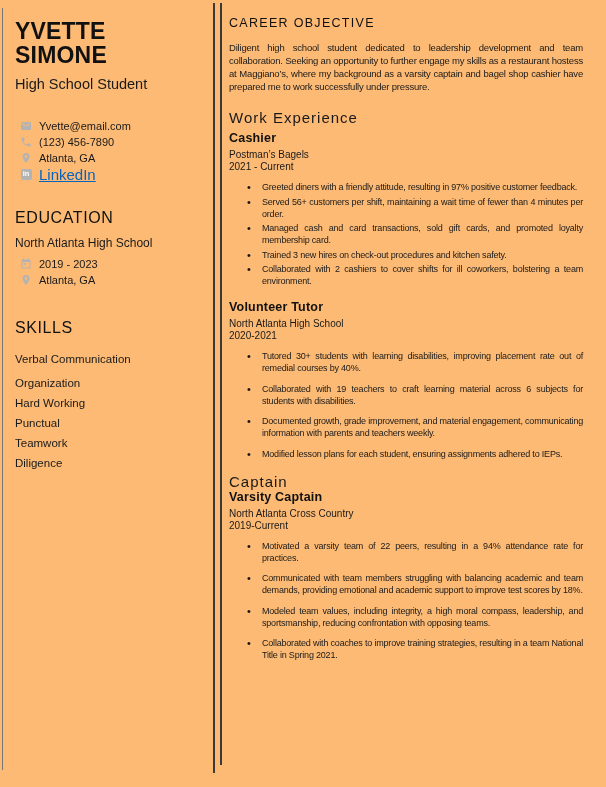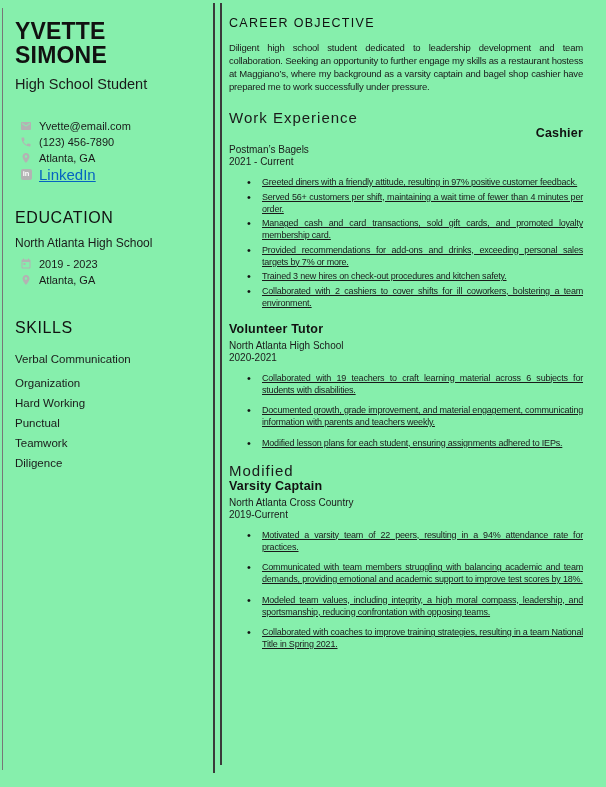--- a/index.html
+++ b/index.html
@@ -1,21 +1,21 @@
 <!DOCTYPE html>
 <html><head>
 <meta charset="utf-8">
 <style>
   html,body{margin:0;padding:0;}
   body{
     width:606px;height:787px;background:#ffffff;
     font-family:"Liberation Sans", sans-serif;color:#1a1a1a;
     position:relative;overflow:hidden;
   }
-  .page{position:relative;width:606px;height:787px;background:#86efac;}
+  .page{position:relative;width:606px;height:787px;background:#fdba74;}
 
   
   .left-rule{position:absolute;left:2px;top:8px;width:1px;height:762px;background:#777;}
   .divider-a{position:absolute;left:213px;top:3px;width:1.5px;height:770px;background:#3a3a3a;}
   .divider-b{position:absolute;left:220px;top:3px;width:1.5px;height:762px;background:#3a3a3a;}
 
   
   .sidebar{position:absolute;left:15px;top:0;width:188px;}
   .name{margin-top:19px;font-size:23px;line-height:24px;font-weight:800;letter-spacing:0.2px;word-spacing:5px;color:#111;}
   .job-title{margin-top:9px;font-size:14.5px;line-height:17px;color:#1a1a1a;}
@@ -35,26 +35,26 @@
   .skill-item.first{margin-bottom:10px;}
 
   
   .main{position:absolute;left:229px;top:0;width:354px;}
   .obj-heading{margin-top:16px;font-size:12.5px;line-height:15px;letter-spacing:1.3px;font-weight:500;color:#111;}
   .obj-text{margin-top:10px;font-size:9.5px;line-height:13px;letter-spacing:-0.2px;text-align:justify;color:#1a1a1a;}
   .section-heading{font-size:15px;line-height:17px;letter-spacing:1px;font-weight:400;color:#1a1a1a;}
   .sh-we{margin-top:16px;}
   .sh-proj{margin-top:13px;}
   .role{font-size:12.5px;line-height:15px;font-weight:600;letter-spacing:0.2px;color:#111;}
-  .role-cashier{text-align:right;}
+  .role-cashier{margin-top:5px;}
   .role-tutor{margin-top:13px;}
   .role-varsity{margin-top:0;}
   .org-dates{margin-top:3px;font-size:10px;line-height:12px;color:#1a1a1a;}
   ul.bullets{margin:8px 0 0 0;padding:0;list-style:none;}
-  ul.bullets li{position:relative;padding-left:33px;font-size:9px;line-height:12px;letter-spacing:-0.2px;text-align:justify;color:#1a1a1a;text-decoration:underline;}
+  ul.bullets li{position:relative;padding-left:33px;font-size:9px;line-height:12px;letter-spacing:-0.2px;text-align:justify;color:#1a1a1a;}
   ul.bullets li::before{content:"\2022";position:absolute;left:18px;top:0;font-size:11px;line-height:12px;color:#111;}
   ul.tight li{margin-bottom:2.5px;}
   ul.spaced li{margin-bottom:8.5px;}
 </style>
 </head>
 <body>
 
 <div class="page">
 
   <div class="left-rule"></div>
@@ -140,37 +140,37 @@
 
     <div class="role role-cashier">Cashier</div>
     <div class="org-dates">
       <div>Postman’s Bagels</div>
       <div>2021 - Current</div>
     </div>
     <ul class="bullets tight">
       <li>Greeted diners with a friendly attitude, resulting in 97% positive customer feedback.</li>
       <li>Served 56+ customers per shift, maintaining a wait time of fewer than 4 minutes per order.</li>
       <li>Managed cash and card transactions, sold gift cards, and promoted loyalty membership card.</li>
-      <li>Provided recommendations for add-ons and drinks, exceeding personal sales targets by 7% or more.</li>
       <li>Trained 3 new hires on check-out procedures and kitchen safety.</li>
       <li>Collaborated with 2 cashiers to cover shifts for ill coworkers, bolstering a team environment.</li>
     </ul>
 
     <div class="role role-tutor">Volunteer Tutor</div>
     <div class="org-dates">
       <div>North Atlanta High School</div>
       <div>2020-2021</div>
     </div>
     <ul class="bullets spaced">
+      <li>Tutored 30+ students with learning disabilities, improving placement rate out of remedial courses by 40%.</li>
       <li>Collaborated with 19 teachers to craft learning material across 6 subjects for students with disabilities.</li>
       <li>Documented growth, grade improvement, and material engagement, communicating information with parents and teachers weekly.</li>
       <li>Modified lesson plans for each student, ensuring assignments adhered to IEPs.</li>
     </ul>
 
-    <div class="section-heading sh-proj">Modified</div>
+    <div class="section-heading sh-proj">Captain</div>
 
     <div class="role role-varsity">Varsity Captain</div>
     <div class="org-dates">
       <div>North Atlanta Cross Country</div>
       <div>2019-Current</div>
     </div>
     <ul class="bullets spaced">
       <li>Motivated a varsity team of 22 peers, resulting in a 94% attendance rate for practices.</li>
       <li>Communicated with team members struggling with balancing academic and team demands, providing emotional and academic support to improve test scores by 18%.</li>
       <li>Modeled team values, including integrity, a high moral compass, leadership, and sportsmanship, reducing confrontation with opposing teams.</li>

